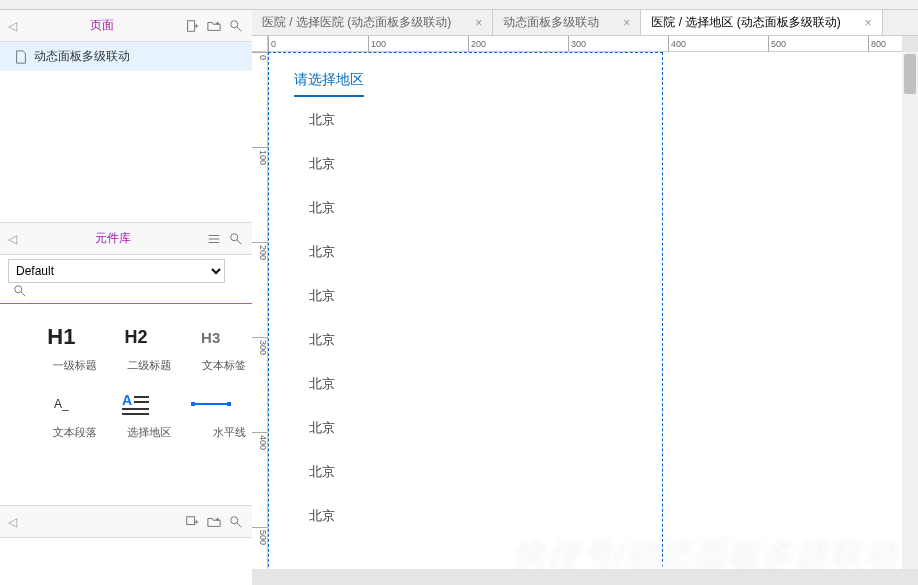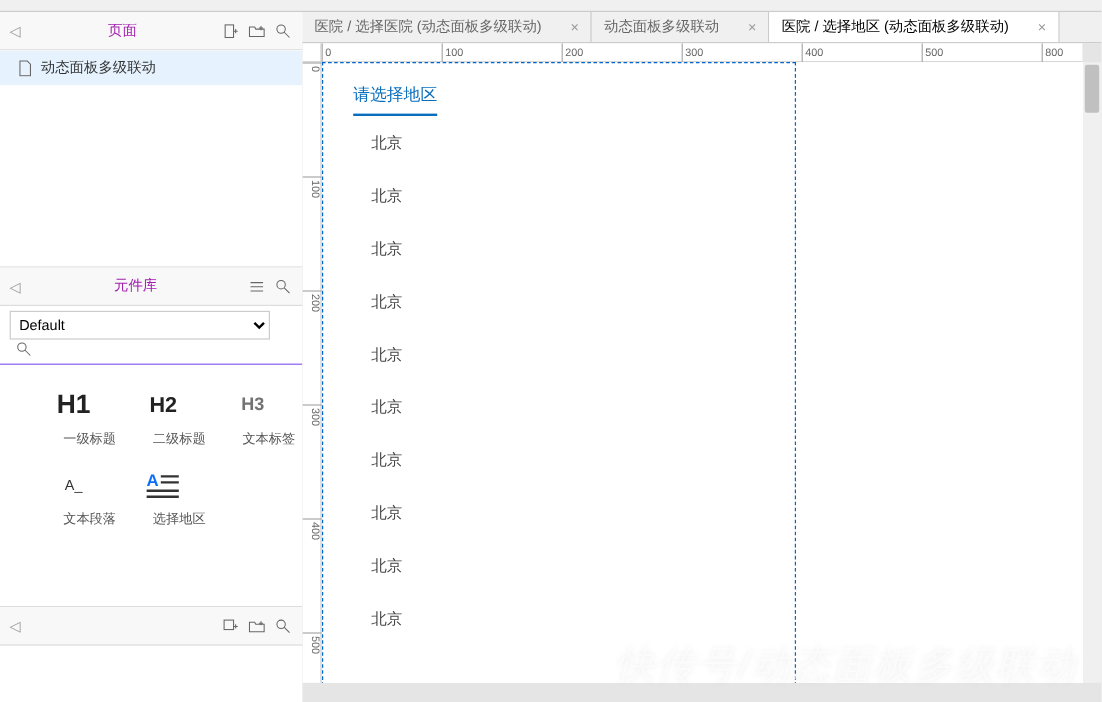--- a/index.html
+++ b/index.html
@@ -149,20 +149,30 @@
               <svg viewBox="0 0 28 22">
                 <text x="0" y="12" font-size="14" font-weight="bold" fill="#0d6efd">A</text>
                 <line x1="12" y1="4" x2="27" y2="4" stroke="#333" stroke-width="2"></line>
                 <line x1="12" y1="9" x2="27" y2="9" stroke="#333" stroke-width="2"></line>
                 <line x1="0" y1="16" x2="27" y2="16" stroke="#333" stroke-width="2"></line>
                 <line x1="0" y1="21" x2="27" y2="21" stroke="#333" stroke-width="2"></line>
               </svg>
             </div>
             <div class="label">选择地区</div>
           </div>
+          <div class="widget-cell">
+            <div class="preview">
+              <svg width="40" height="10">
+                <line x1="2" y1="5" x2="38" y2="5" stroke="#0d6efd" stroke-width="2"></line>
+                <rect x="0" y="3" width="4" height="4" fill="#0d6efd"></rect>
+                <rect x="36" y="3" width="4" height="4" fill="#0d6efd"></rect>
+              </svg>
+            </div>
+            <div class="label">水平线</div>
+          </div>
         </div>
     </div>
 
     <div class="master-panel">
       <div class="panel-header">
         <span class="collapse-arrow">◁</span>
         <span class="icons">
           <span class="icon-btn">
               <svg viewBox="0 0 16 16">
                 <rect x="2" y="2" width="9" height="9" fill="none" stroke="#666"></rect>

